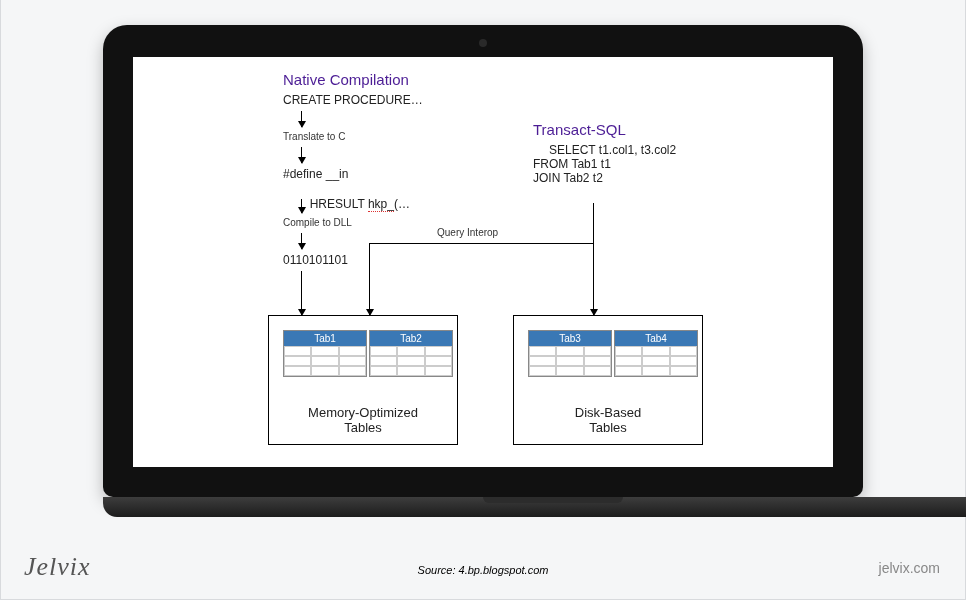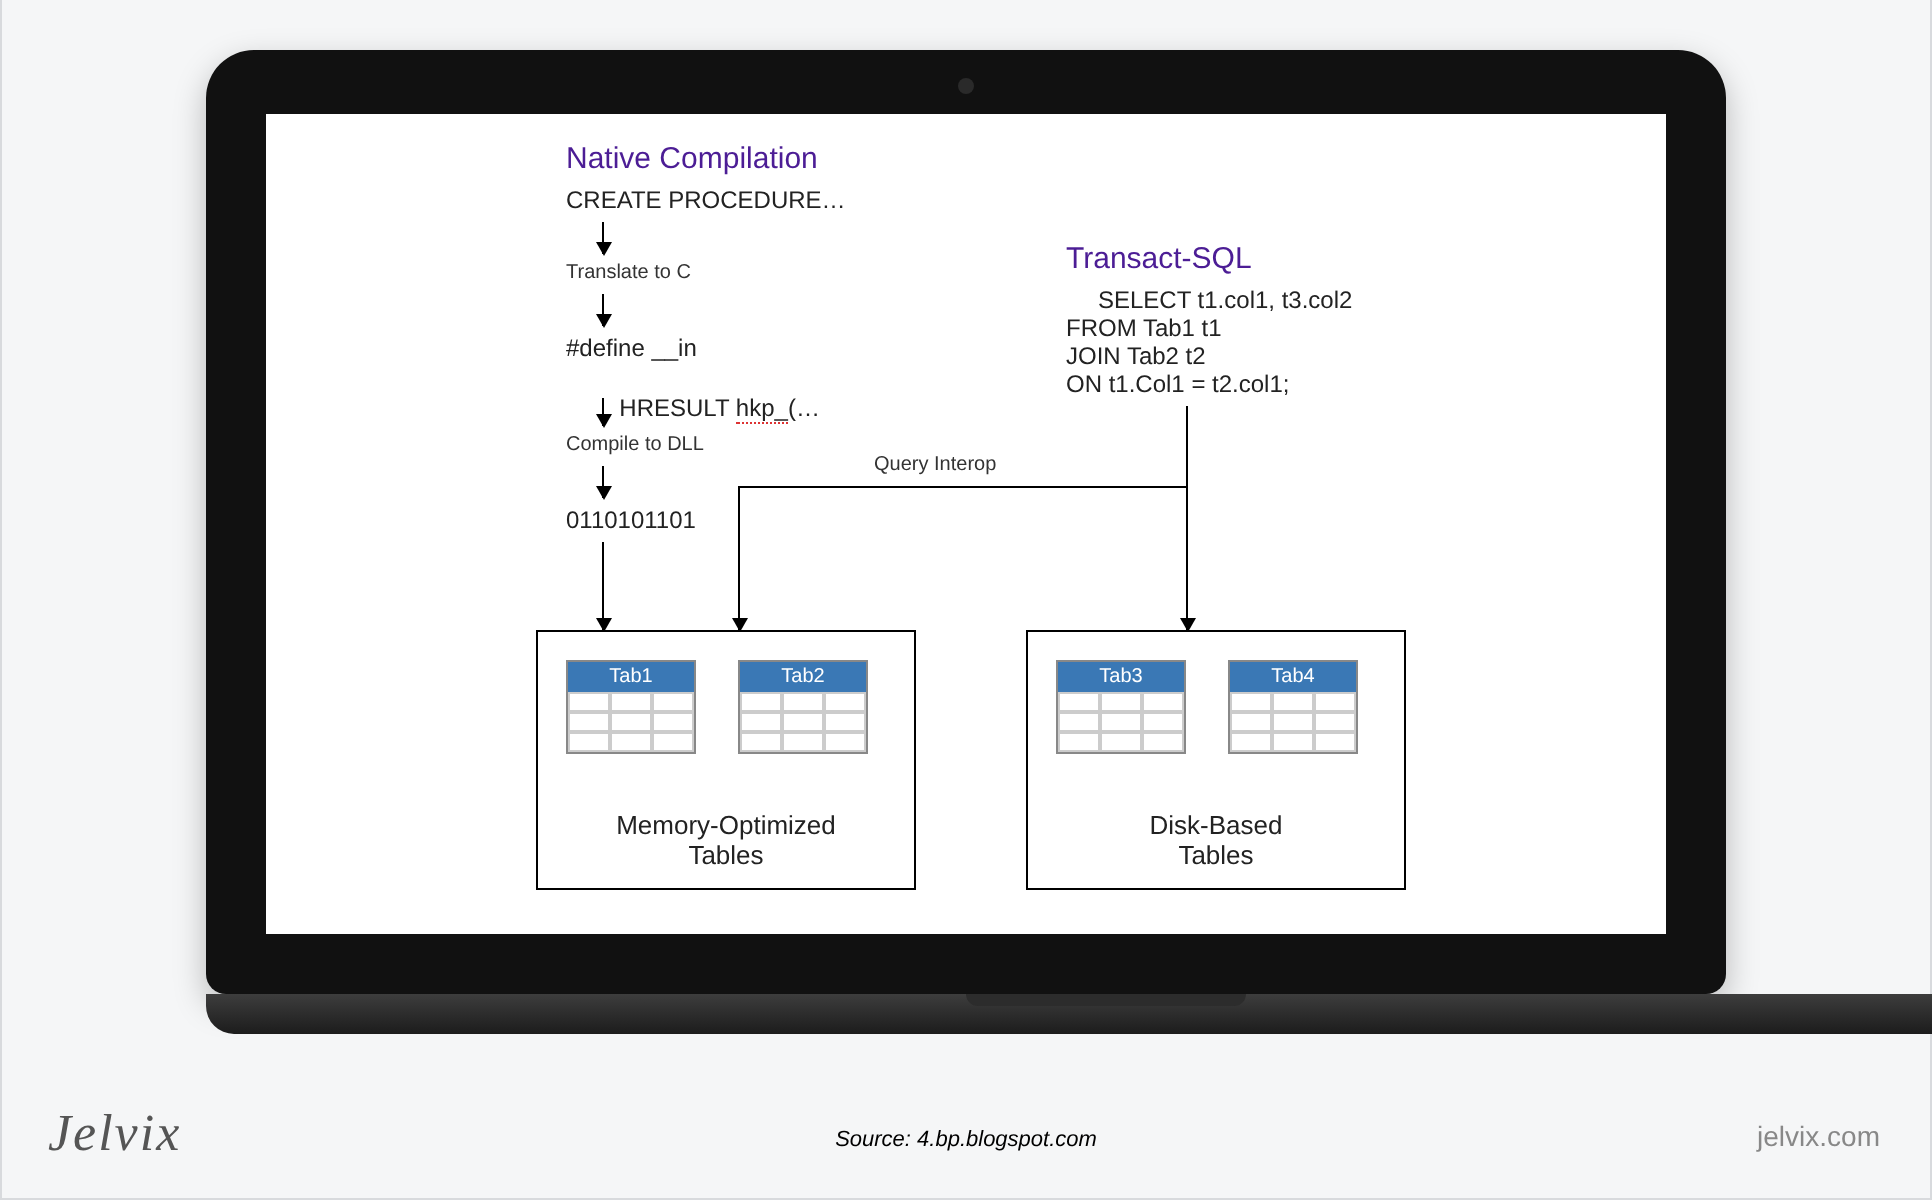--- a/index.html
+++ b/index.html
@@ -82,21 +82,21 @@
   .group-box {
     position: absolute;
     border: 1.5px solid #000;
     background: #fff;
     text-align: center;
   }
   .group-title { font-size: 13px; color:#222; padding-top:6px; line-height:1.2; }
 
   .mini-table {
     position: absolute;
-    width: 65px;
+    width: 84px;
     border: 1px solid #888;
     background: #fff;
   }
   .mini-table .hdr {
     background: #3a78b5;
     color: #fff;
     font-size: 10px;
     text-align: center;
     padding: 2px 0;
   }
@@ -162,21 +162,20 @@
 
       <div class="abs mono" style="left:150px; top:196px;">0110101101</div>
 
       <div class="v-arrow" style="left:168px; top:214px; height:44px;"></div>
 
       <div class="abs heading" style="left:400px; top:64px;">Transact-SQL</div>
 
       <div class="abs mono" style="left:400px; top:86px;margin-left:16px;">SELECT t1.col1, t3.col2</div>
       <div class="abs mono" style="left:400px; top:100px;">FROM Tab1 t1</div>
       <div class="abs mono" style="left:400px; top:114px;">JOIN Tab2 t2</div>
-      <div class="abs mono" style="left:400px; top:128px;">ON t1.Col1 = t2.col1;</div>
 
       <div class="abs" style="left:460px; top:146px; width:0; height:40px; border-left:1.5px solid #000;"></div>
 
       <div class="h-line" style="left:236px; top:186px; width:224px;"></div>
       <div class="abs label-sm" style="left:300px; top:170px; background:#fff; padding:0 4px;">Query Interop</div>
 
       <div class="v-arrow" style="left:236px; top:186px; height:72px;"></div>
       <div class="v-arrow" style="left:460px; top:186px; height:72px;"></div>
 
       <div class="group-box" style="left:135px; top:258px; width:190px; height:130px;">

